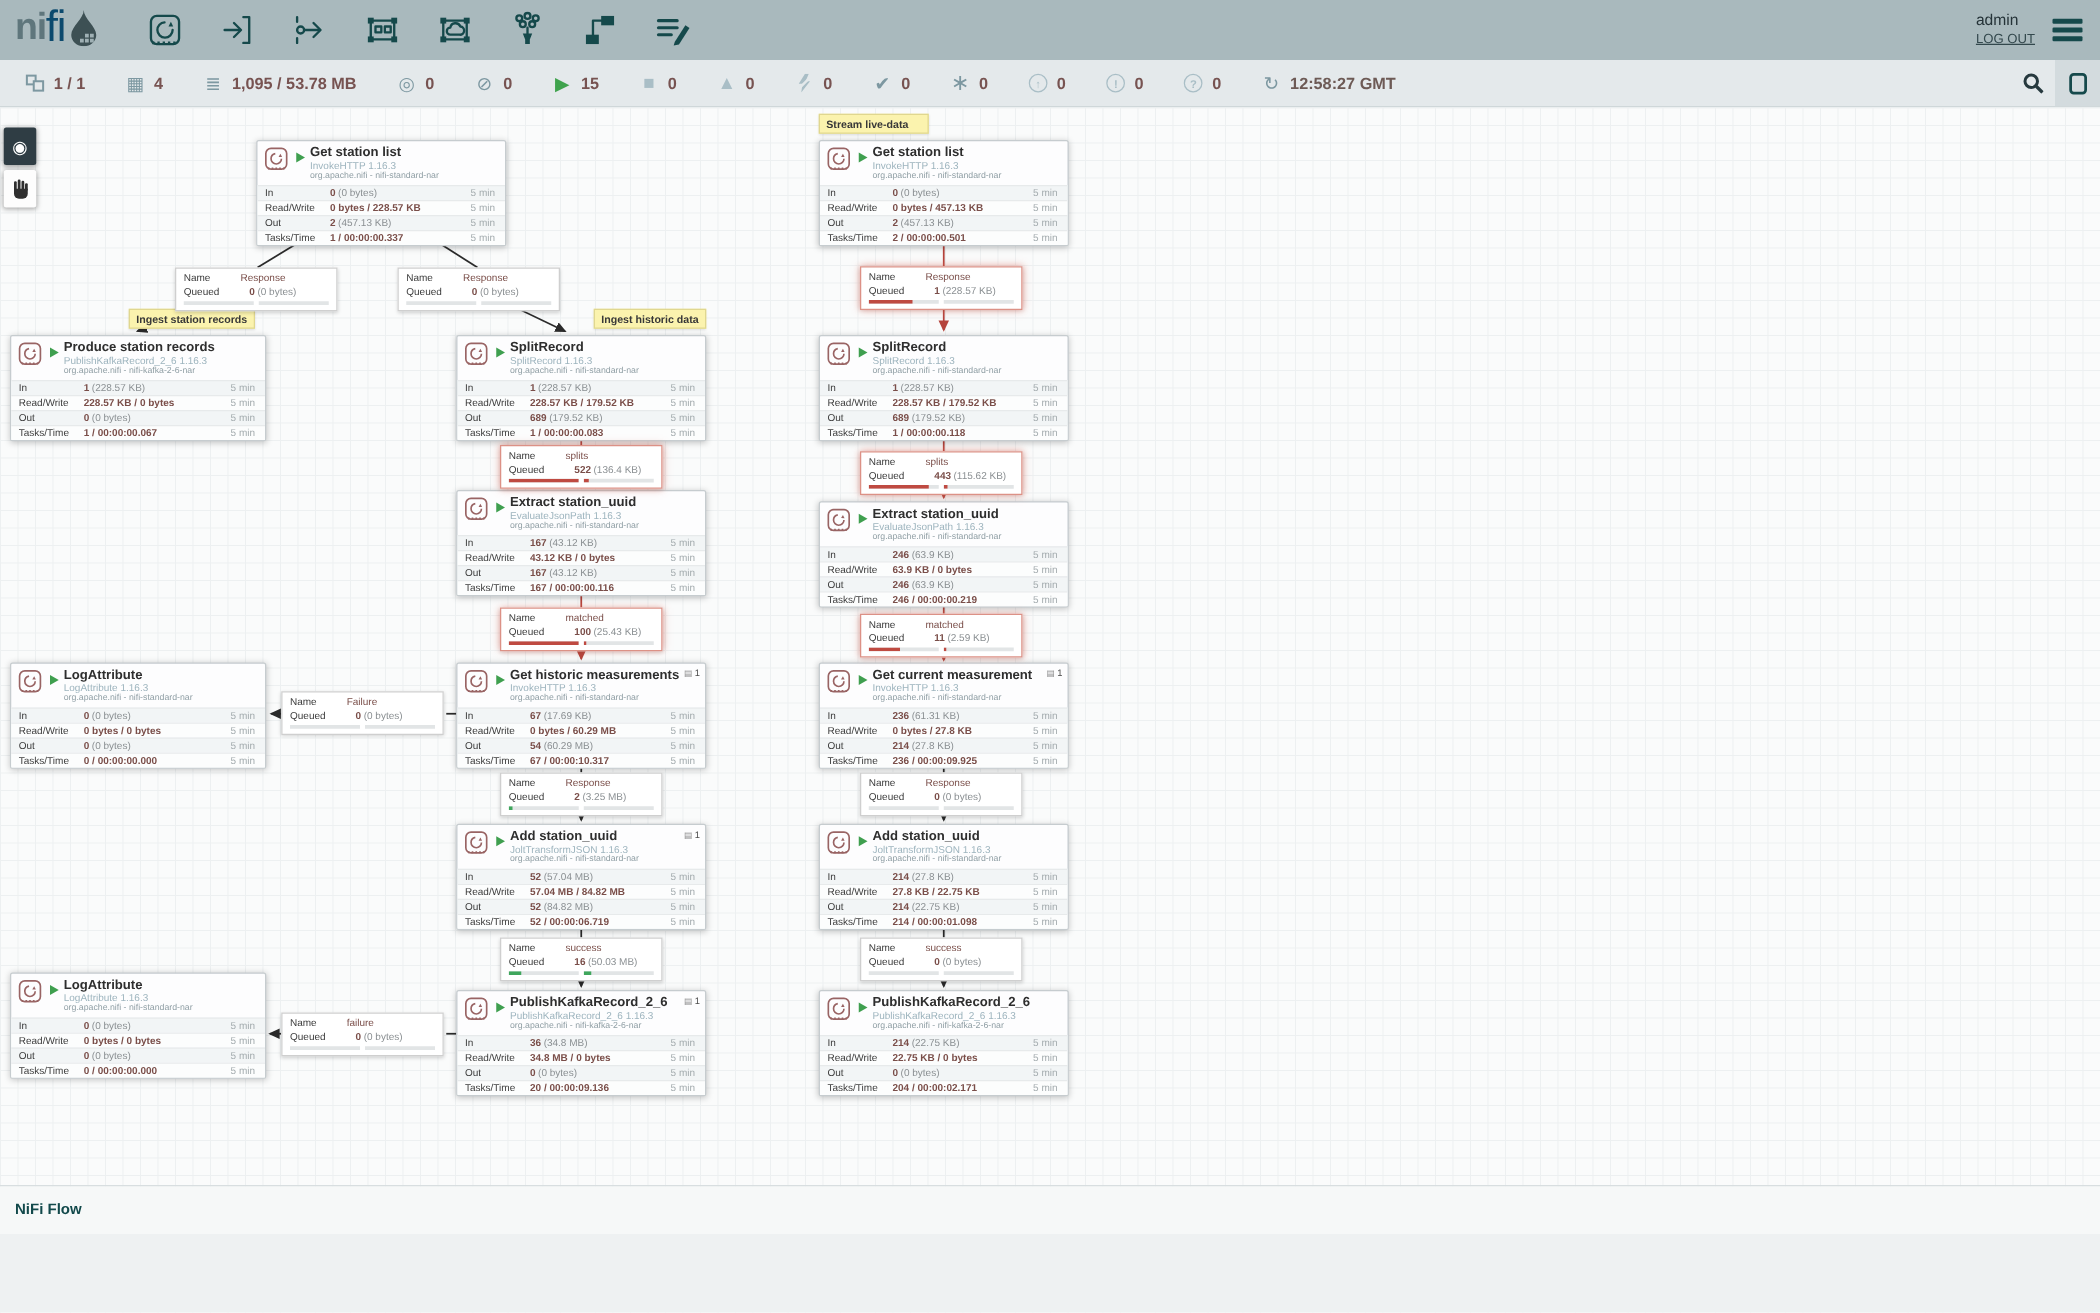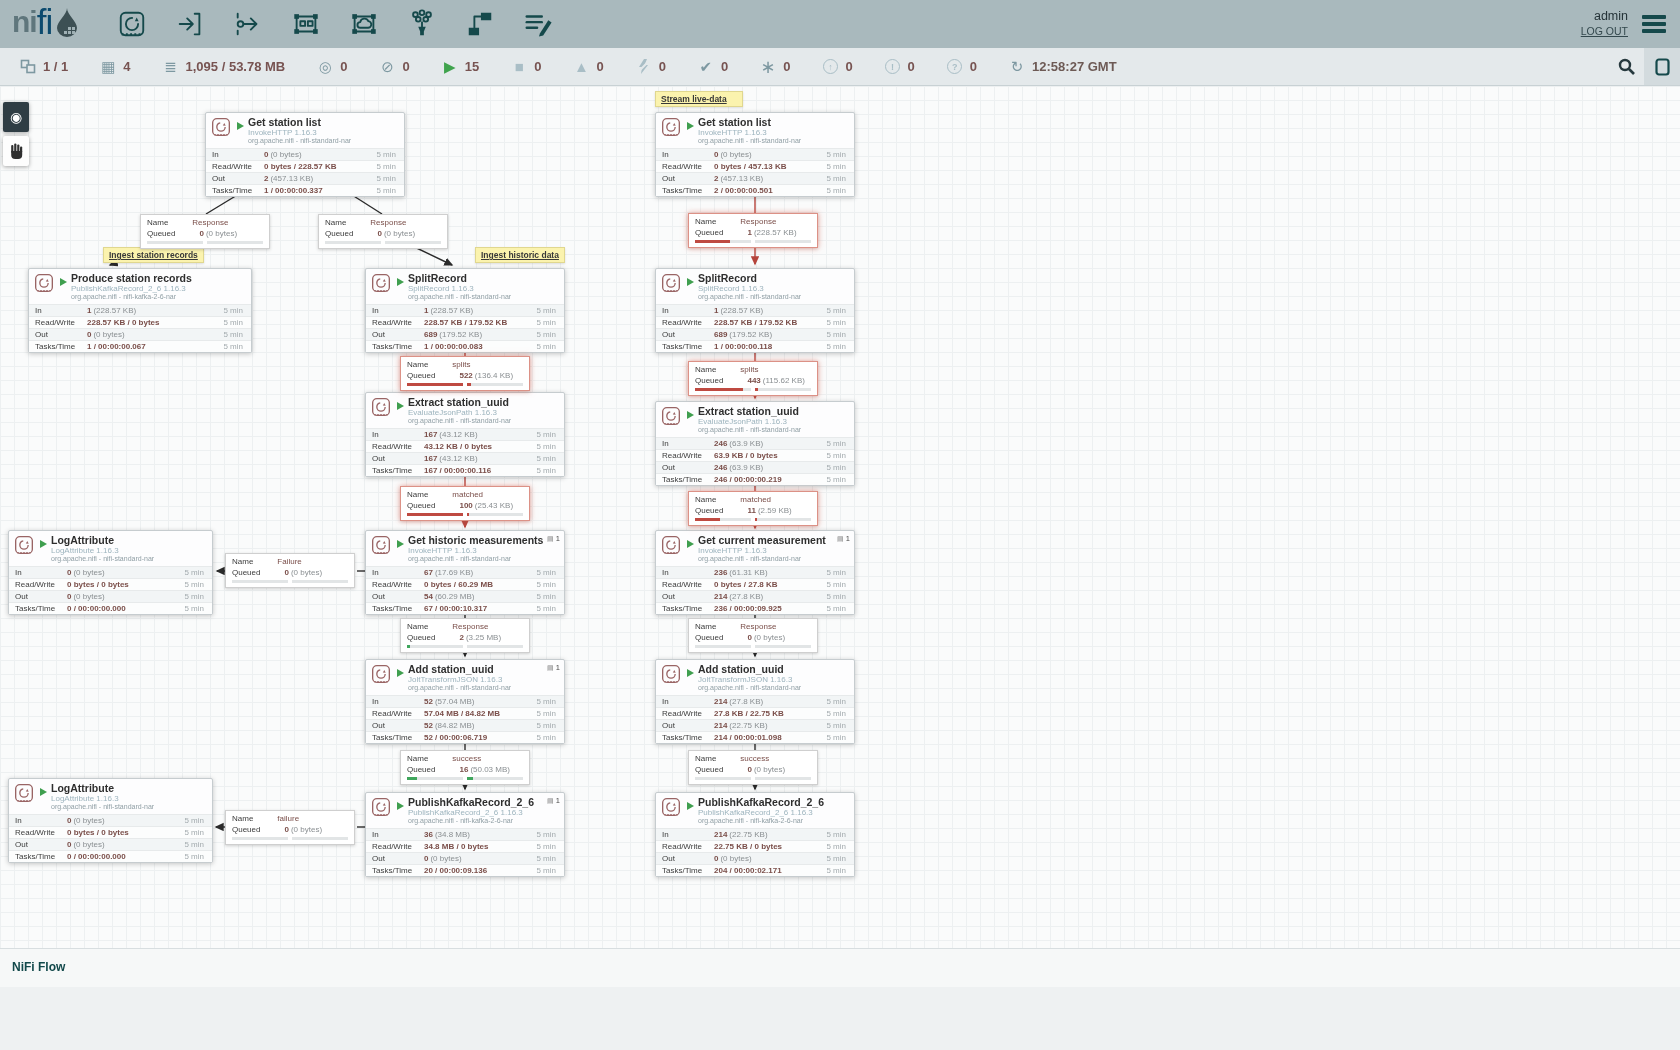--- a/index.html
+++ b/index.html
@@ -8,21 +8,21 @@
   
   #header{position:absolute;left:0;top:0;width:100%;height:48px;background:#a9b9bd;display:flex;align-items:center;}
   #logo{display:flex;align-items:flex-end;padding:0 10px 4px 12px;}
   #logo .ni{font-size:30px;font-weight:bold;color:#5f767c;letter-spacing:-1px;line-height:30px;}
   #logo .fi{font-size:35px;font-weight:normal;color:#0c4a6e;letter-spacing:-1px;line-height:30px;}
   #logo svg{margin-left:2px;}
   #toolbar{display:flex;align-items:center;gap:26px;margin-left:26px;}
   .tool{width:32px;height:32px;display:flex;align-items:center;justify-content:center;cursor:grab;}
   .tool svg{width:30px;height:30px;}
   #hdr-right{margin-left:auto;display:flex;align-items:center;}
-  #user-block{text-align:right;margin-right:14px;line-height:15px;}
+  #user-block{margin-right:14px;line-height:15px;}
   #user-name{font-size:12.5px;color:#253338;}
   #logout{font-size:10.5px;color:#33484d;text-decoration:underline;cursor:pointer;}
   #hamburger{width:24px;height:18px;margin-right:14px;display:flex;flex-direction:column;justify-content:space-between;cursor:pointer;}
   #hamburger span{display:block;height:4px;background:#15494b;border-radius:1px;}
   
   #statusbar{position:absolute;left:0;top:48px;width:100%;height:38px;background:#e4e9eb;border-bottom:1px solid #c8d1d4;
              display:flex;align-items:center;padding-left:20px;box-sizing:border-box;font-size:13px;}
   .stat{display:flex;align-items:center;margin-right:32px;white-space:nowrap;}
   .stat .ic{color:#7d98a1;font-size:15px;margin-right:7px;display:inline-flex;align-items:center;justify-content:center;min-width:16px;}
   .stat .ic.green{color:#3fa34d;}
@@ -72,21 +72,21 @@
   .conn.red{border-color:#dc9186;box-shadow:0 0 6px rgba(220,104,88,.6),0 1px 3px rgba(0,0,0,.12);}
   .crow{display:flex;padding:3px 6px 1px 6px;line-height:9px;white-space:nowrap;}
   .crow.second{padding:1px 6px 3px 6px;}
   .ck{color:#3c3c3c;margin-right:24px;}
   .cn{color:#7a4e49;}
   .cbars{display:flex;gap:4px;margin:0 6px 4px 6px;height:3px;}
   .cbar{flex:1;background:#e2e5e6;position:relative;overflow:hidden;}
   .cbar .fill{position:absolute;left:0;top:0;bottom:0;}
   
   .flow-label{position:absolute;background:#fbf3ae;border:1px solid #e0d78f;box-shadow:0 1px 2px rgba(0,0,0,.12);
-              font-size:8.5px;font-weight:bold;color:#383838;padding:2px 5px;box-sizing:border-box;cursor:pointer;white-space:nowrap;text-decoration:underline;}
+              font-size:8.5px;font-weight:bold;color:#383838;padding:2px 5px;box-sizing:border-box;cursor:pointer;white-space:nowrap;}
   
   #footer{position:absolute;left:0;bottom:0;width:100%;height:102px;
           background:linear-gradient(#f6f8f8 0,#f6f8f8 38px,#eef1f2 38px,#eef1f2 100%);
           border-top:1px solid #d8dee0;box-sizing:border-box;}
   #breadcrumb{font-size:12px;font-weight:bold;color:#12494b;padding:11px 0 0 12px;cursor:pointer;display:inline-block;}
 </style>
 </head>
 <body>
 
 <div id="header">
@@ -419,21 +419,21 @@
             <span class="pv"><span class="v-main">2</span><span class="v-sub">(457.13 KB)</span></span>
             <span class="pw">5 min</span>
           </div>
           <div class="prow">
             <span class="pl">Tasks/Time</span>
             <span class="pv"><span class="v-main">2 / 00:00:00.501</span></span>
             <span class="pw">5 min</span>
           </div>
         </div>
       </div>
-      <div class="processor" style="left: 8px; top: 182px; width: 224px; margin-left: 20px;">
+      <div class="processor" style="left: 8px; top: 182px; width: 205px;">
         <div class="proc-head">
           <span class="proc-stamp"><svg width="20" height="20" viewBox="0 0 24 24">
               <rect x="2" y="2" width="20" height="20" rx="5" fill="none" stroke="#996464" stroke-width="1.6"></rect>
               <circle cx="12" cy="12" r="5" fill="none" stroke="#996464" stroke-width="1.6" stroke-dasharray="22 9"></circle>
               <path d="M16 7.2 l1.6 3.2 -3.4 -0.2 z" fill="#996464"></path>
               <path d="M4 21.4 h16" stroke="#996464" stroke-width="1.8" stroke-dasharray="1.6 2"></path>
             </svg></span>
           <span class="proc-run"></span>
           <div class="proc-titles">
             <div class="proc-name">Produce station records</div>

